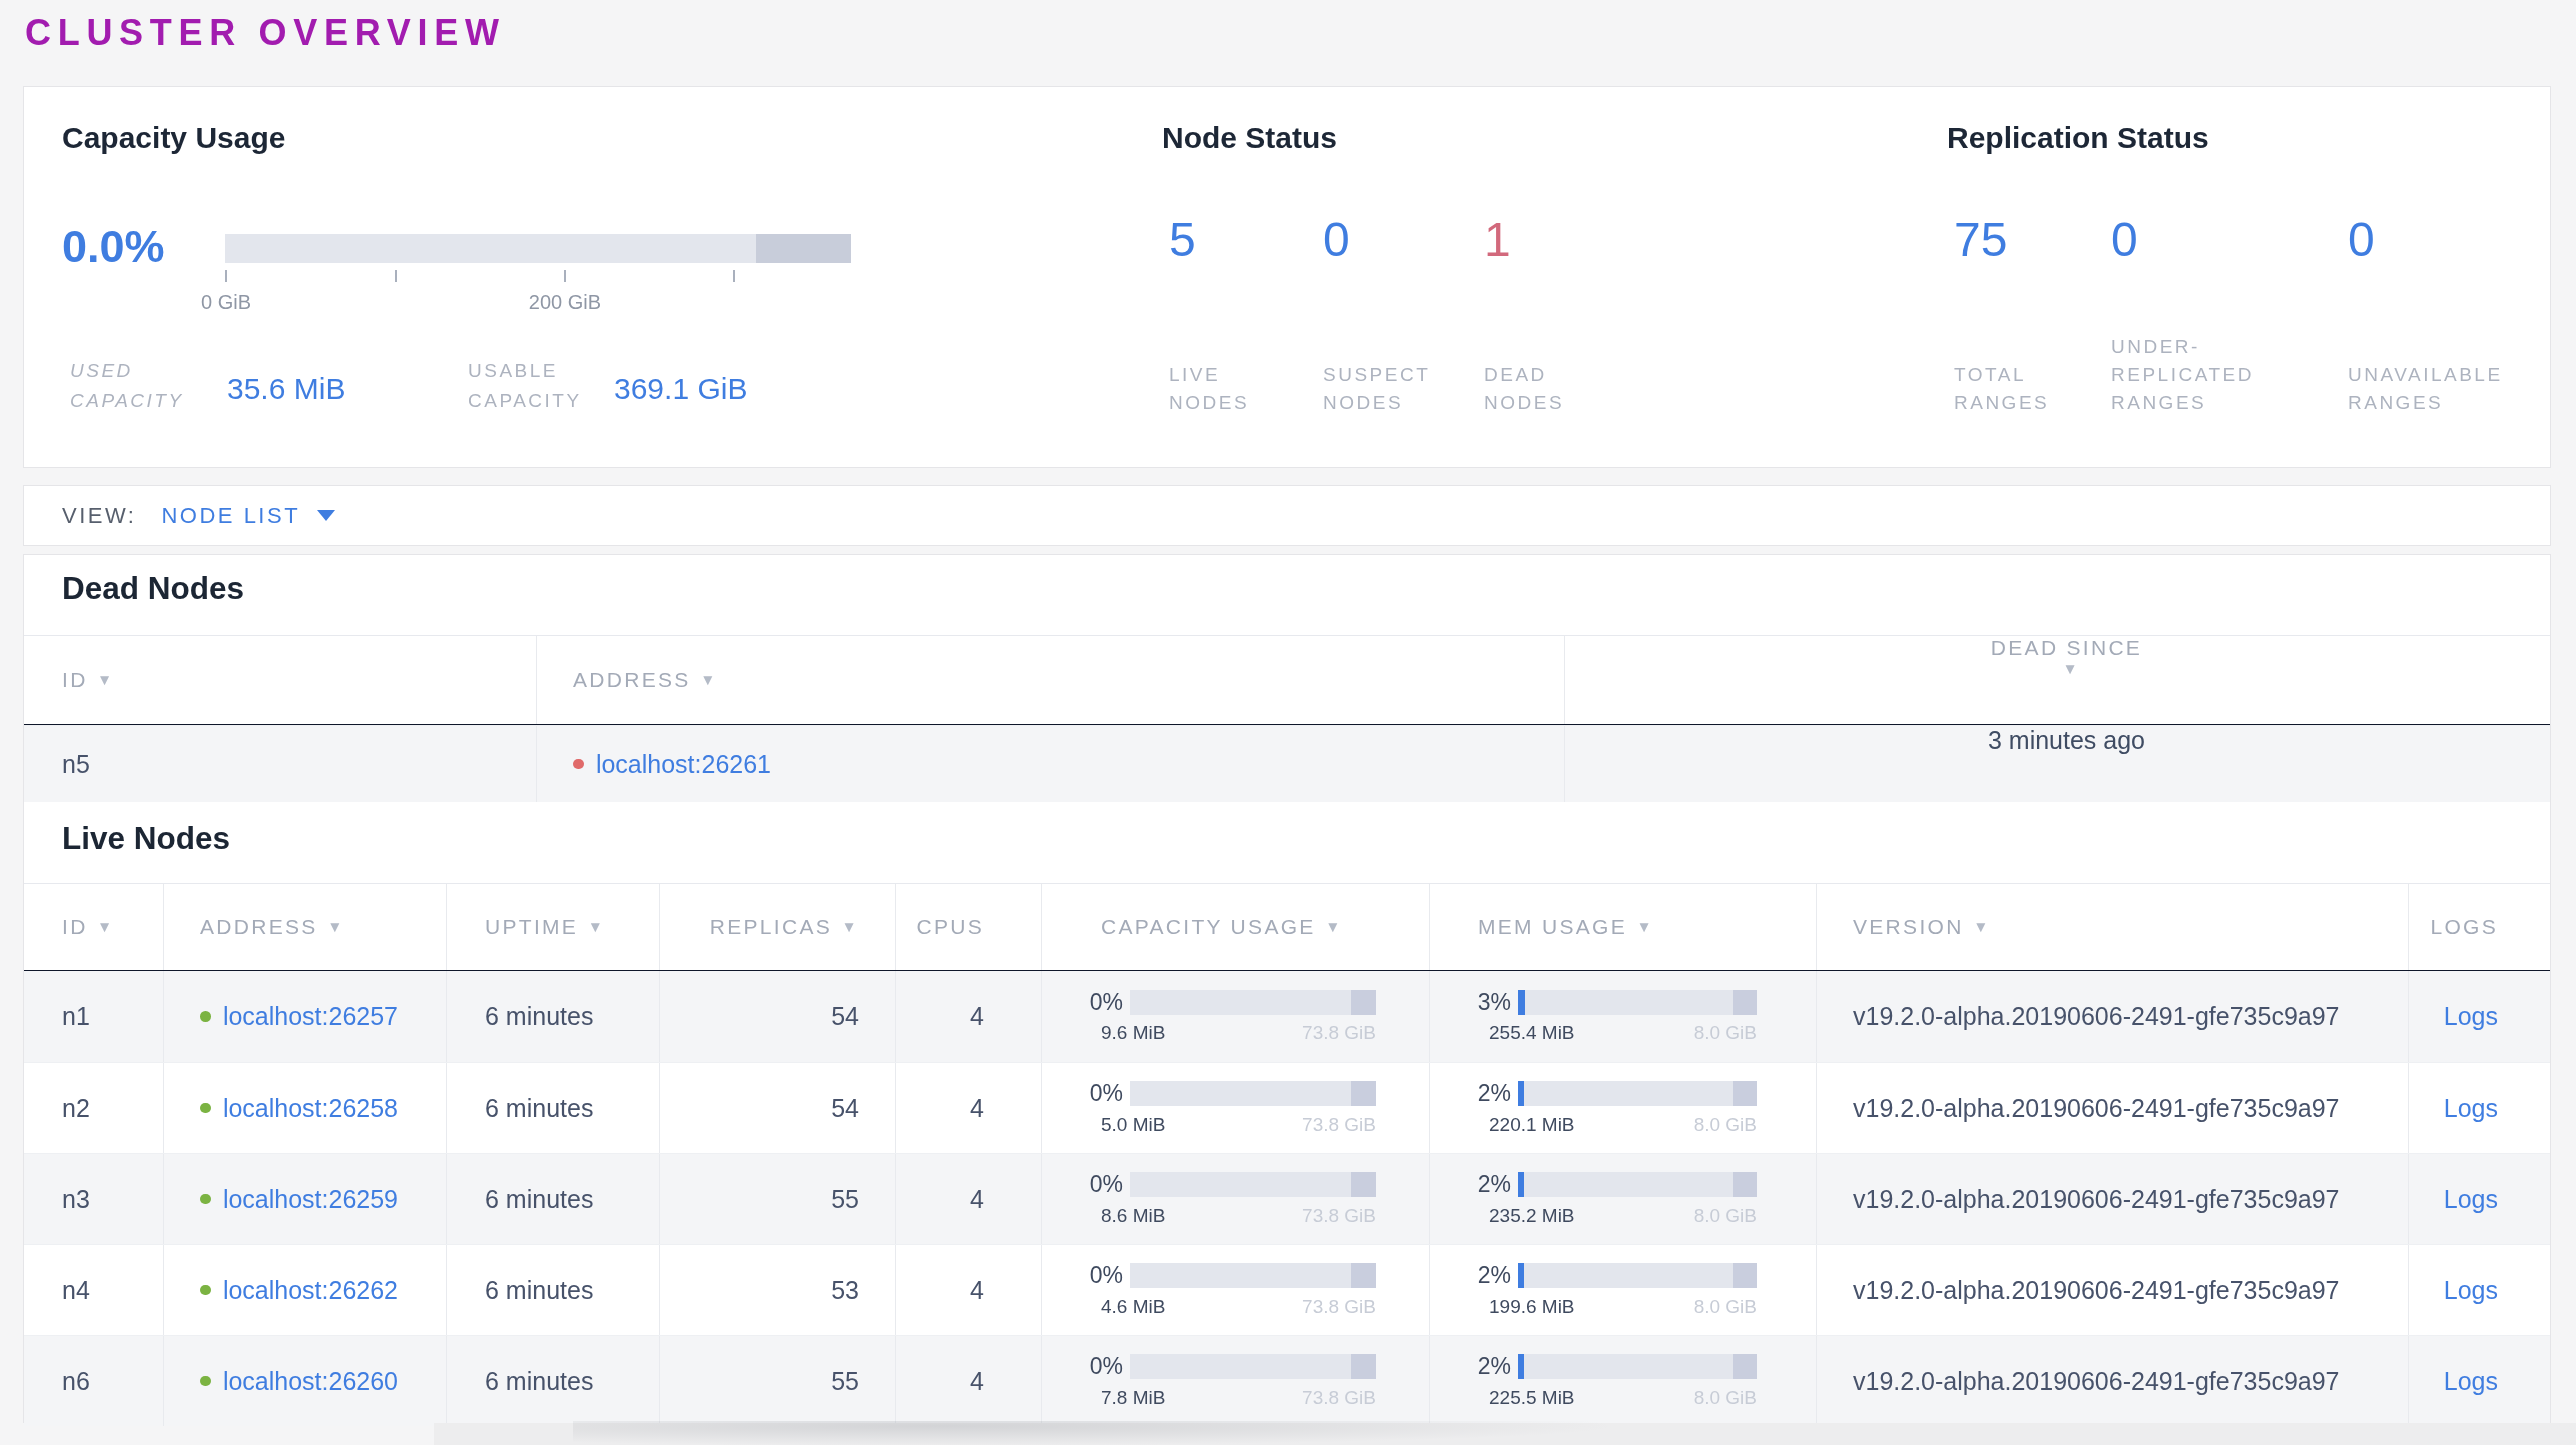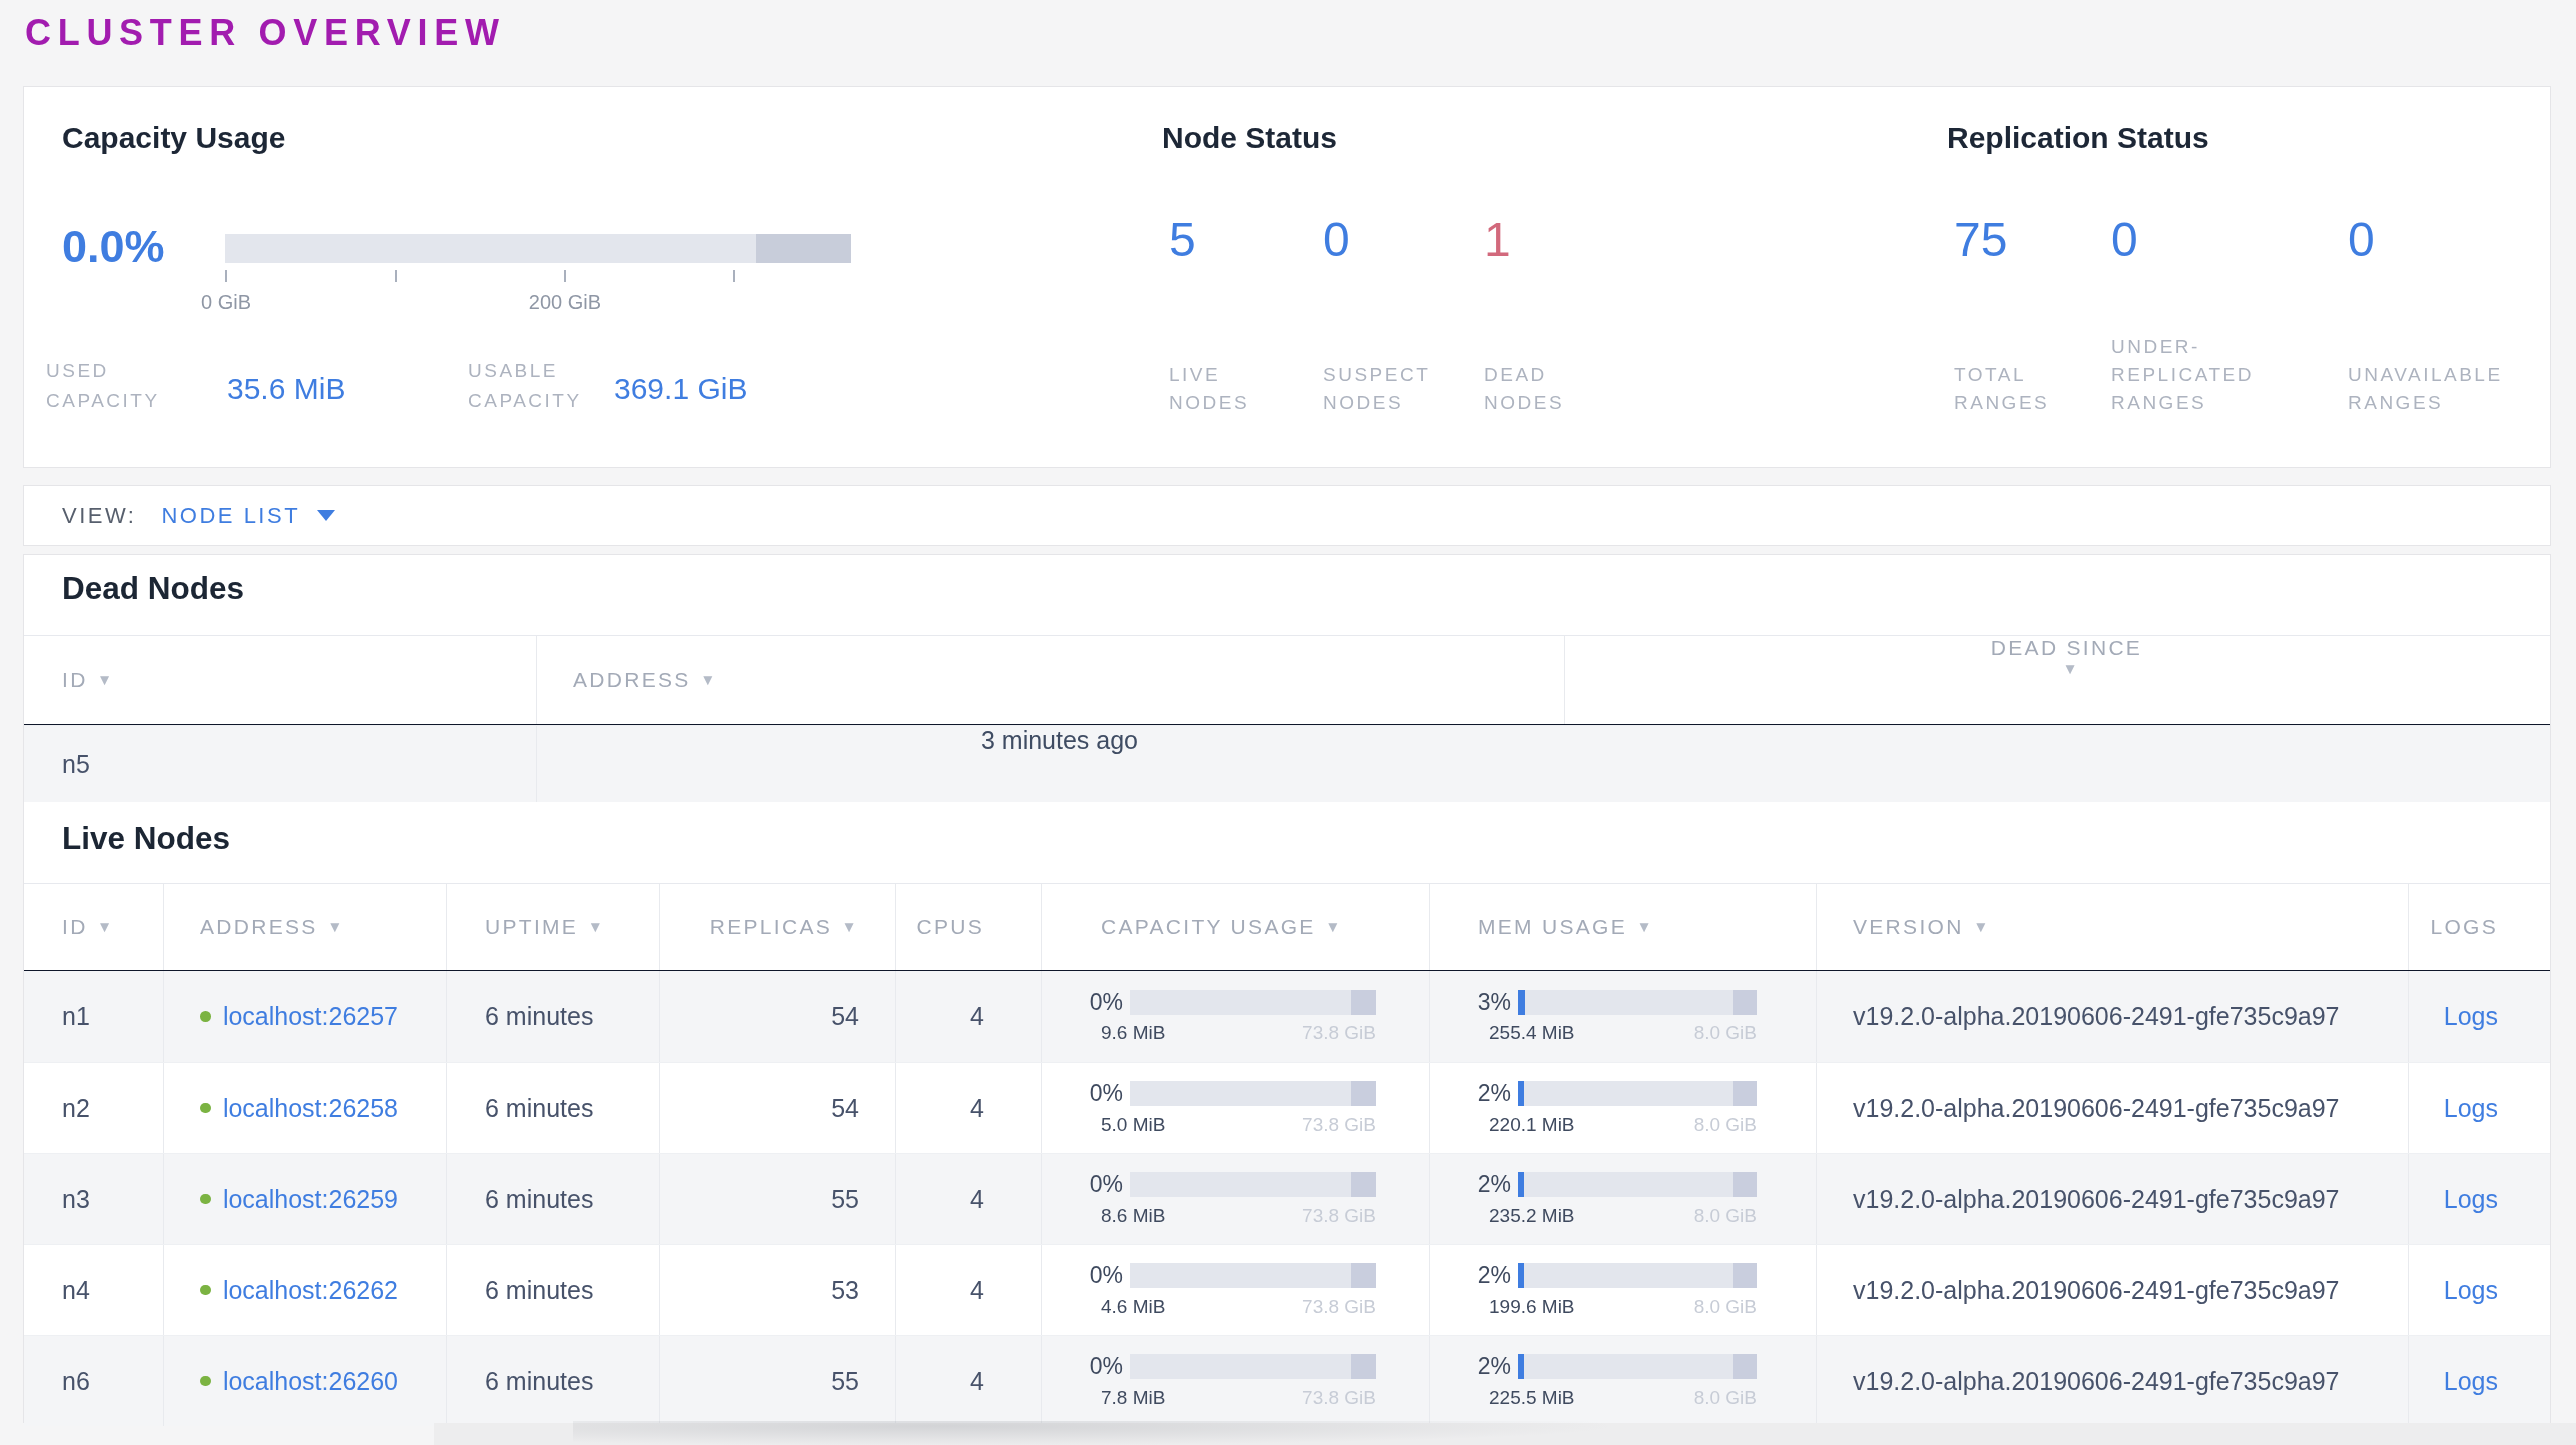--- a/index.html
+++ b/index.html
@@ -110,21 +110,21 @@
       <div class="dark"></div>
     </div>
     <div class="ticks">
       <div class="tick" style="left:0;"></div>
       <div class="tick" style="left:170px;"></div>
       <div class="tick" style="left:339px;"></div>
       <div class="tick" style="left:508px;"></div>
       <div class="tick-label" style="left:1px;">0 GiB</div>
       <div class="tick-label" style="left:340px;">200 GiB</div>
     </div>
-    <div class="kv-label" style="left:22px;">USED
+    <div class="kv-label" style="left:46px;font-style:italic;">USED
 CAPACITY</div>
     <div class="kv-value" style="left:203px;">35.6 MiB</div>
     <div class="kv-label" style="left:444px;">USABLE
 CAPACITY</div>
     <div class="kv-value" style="left:590px;">369.1 GiB</div>
 
     <div class="sec-title" style="left:1138px; top:34px;">Node Status</div>
     <div class="big" style="left:1145px;">5</div>
     <div class="big" style="left:1299px;">0</div>
     <div class="big red" style="left:1460px;">1</div>
@@ -168,20 +168,24 @@
           <span>ADDRESS</span>
             <span class="arrow">▼</span>
         </div>
         <div class="th c pad-since" style="color:#a3aab7;">
           <span>DEAD SINCE</span>
             <span class="arrow">▼</span>
         </div>
       </div>
       <div class="tr alt dead-grid">
         <div class="td c pad-id">n5</div>
+        <div class="td c pad-addr">
+          <span class="dot dead"></span>
+          <a class="link">localhost:26261</a>
+        </div>
         <div class="td c pad-since">3 minutes ago</div>
       </div>
     </div>
 
     <div class="section-h live-h">Live Nodes</div>
 
     <div class="table live-table">
       <div class="thead live-grid">
         <div class="th c pad-id">
           <span>ID</span>

